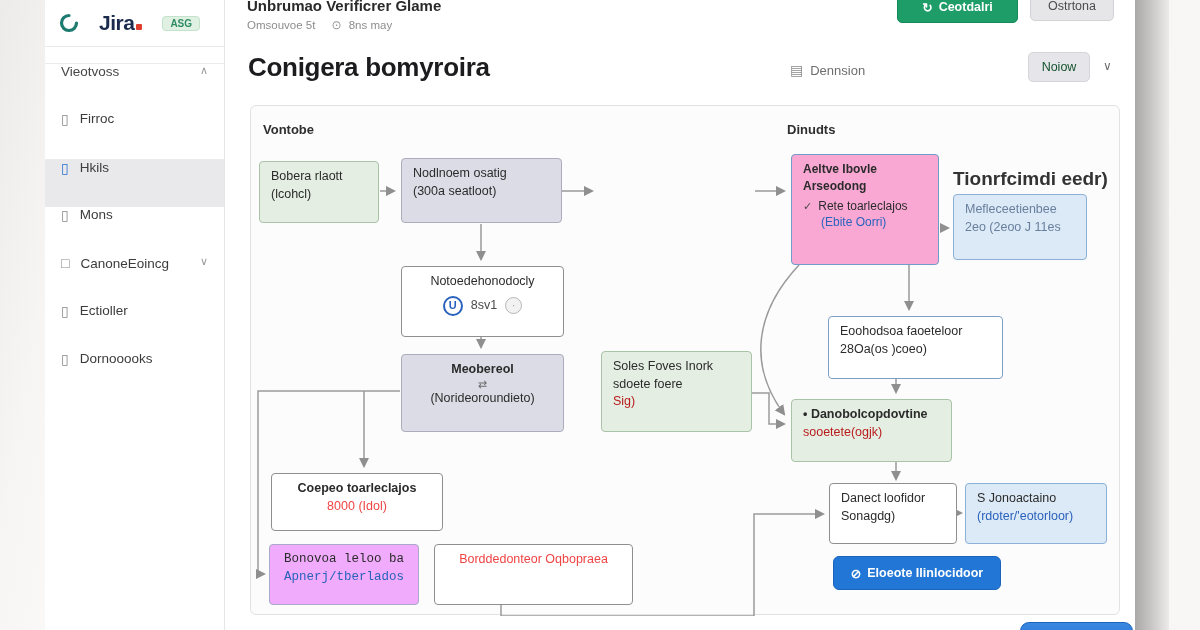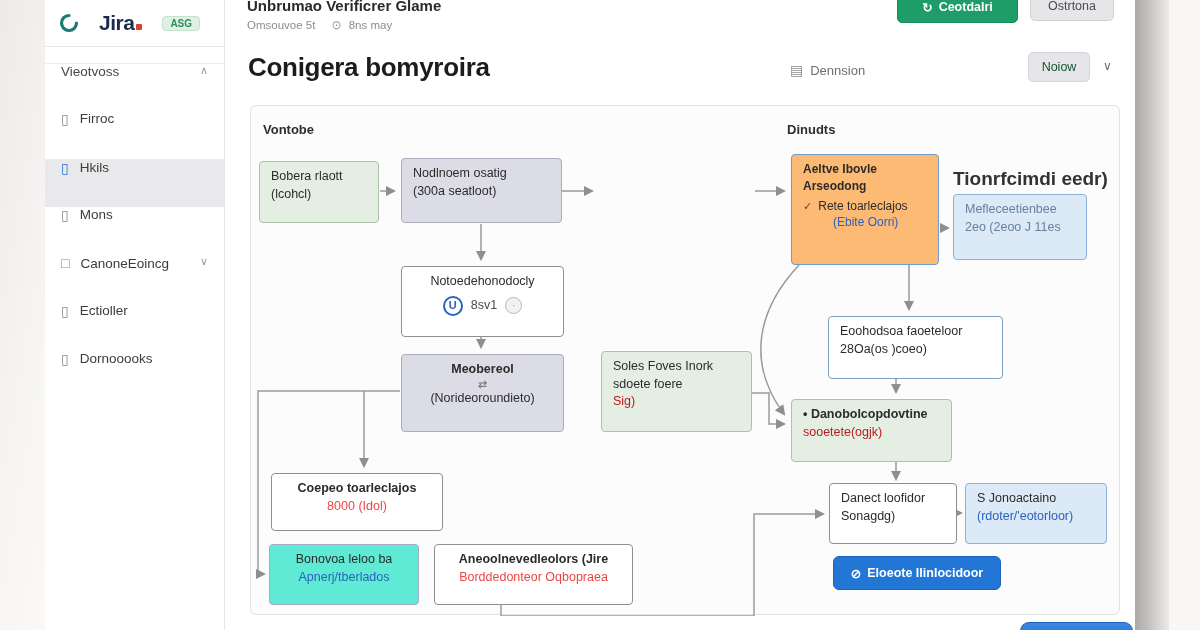--- a/index.html
+++ b/index.html
@@ -54,23 +54,23 @@
   .cv-label.l { left:12px; top:16px; }
   .cv-label.r { left:536px; top:16px; }
   .connectors { position:absolute; left:0; top:0; width:870px; height:510px; pointer-events:none; }
 
   .fb { position:absolute; border:1px solid #8f8f8f; border-radius:4px; background:#fff;
         display:flex; flex-direction:column; justify-content:flex-start; padding:6px 11px;
         font-size:12.5px; line-height:1.4; color:#2b2b2b; }
   .fb .sub { color:#ef4444; }
   .fb.green  { background:#e4eee2; border-color:#a9c3a7; }
   .fb.gray   { background:#dcdce6; border-color:#acacbc; }
-  .fb.blue   { background:#fdba74; border-color:#6f9cca; }
+  .fb.blue   { background:#f9a8d4; border-color:#6f9cca; }
   .fb.lblue  { background:#dce9f6; border-color:#8cb1d8; }
-  .fb.lav    { background:#5eead4; border-color:#a9a9c9; }
+  .fb.lav    { background:#f0abfc; border-color:#a9a9c9;font-family:Liberation Mono, monospace; }
   .fb.bluebrd{ border-color:#7d9fc6; }
   .fb .bluetxt { color:#2a62bd; }
   .fb .greentxt{ color:#b91c1c; }
   .fb .ctr { text-align:center; }
   .checkrow { display:flex; gap:6px; align-items:flex-start; margin-top:3px; }
   .checkrow .ck { color:#4a4a4a; font-size:11px; margin-top:1px; }
   .b7row { display:flex; align-items:center; justify-content:center; gap:8px; margin-top:5px; }
   .ucirc { width:20px; height:20px; border:2px solid #2a62bd; border-radius:50%; color:#2a62bd;
            font-size:11px; font-weight:700; display:flex; align-items:center; justify-content:center; }
   .gcirc { width:17px; height:17px; border:1px solid #b5b5b5; border-radius:50%; color:#9a9a9a;
@@ -208,21 +208,21 @@
         </div>
 
 
         <div class="fb blue" style="left:540px;top:48px;width:148px;height:111px;font-size:12px">
           <span style="font-weight:700">Aeltve Ibovle</span>
           <span style="font-weight:700">Arseodong</span>
           <div class="checkrow">
             <span class="ck">✓</span>
             <span>Rete toarleclajos</span>
           </div>
-          <span class="bluetxt" style="margin-left:30px">(Ebite Oorri)</span>
+          <span class="bluetxt" style="margin-left:18px">(Ebite Oorri)</span>
         </div>
 
         <span class="txtblock" style="left:702px;top:62px">Tionrfcimdi eedr)</span>
 
         <div class="fb lblue" style="left:702px;top:88px;width:134px;height:66px;color:#68809e">
           <span>Mefleceetienbee</span>
           <span>2eo (2eoo J 11es</span>
         </div>
 
         <div class="fb" style="left:150px;top:160px;width:163px;height:71px">
@@ -270,21 +270,20 @@
           <span>S Jonoactaino</span>
           <span class="bluetxt">(rdoter/'eotorloor)</span>
         </div>
 
         <div class="fb lav" style="left:18px;top:438px;width:150px;height:61px">
           <span class="ctr">Bonovoa leloo ba</span>
           <span class="ctr bluetxt">Apnerj/tberlados</span>
         </div>
 
         <div class="fb" style="left:183px;top:438px;width:199px;height:61px">
-          <span class="ctr" style="font-weight:700">Aneoolnevedleolors (Jire</span>
           <span class="ctr sub">Borddedonteor Oqbopraea</span>
         </div>
 
         <div class="btn btn-action">
           <span>⊘</span>
           <span>Eloeote Ilinlocidoor</span>
         </div>
       </section>
 
     </div>

